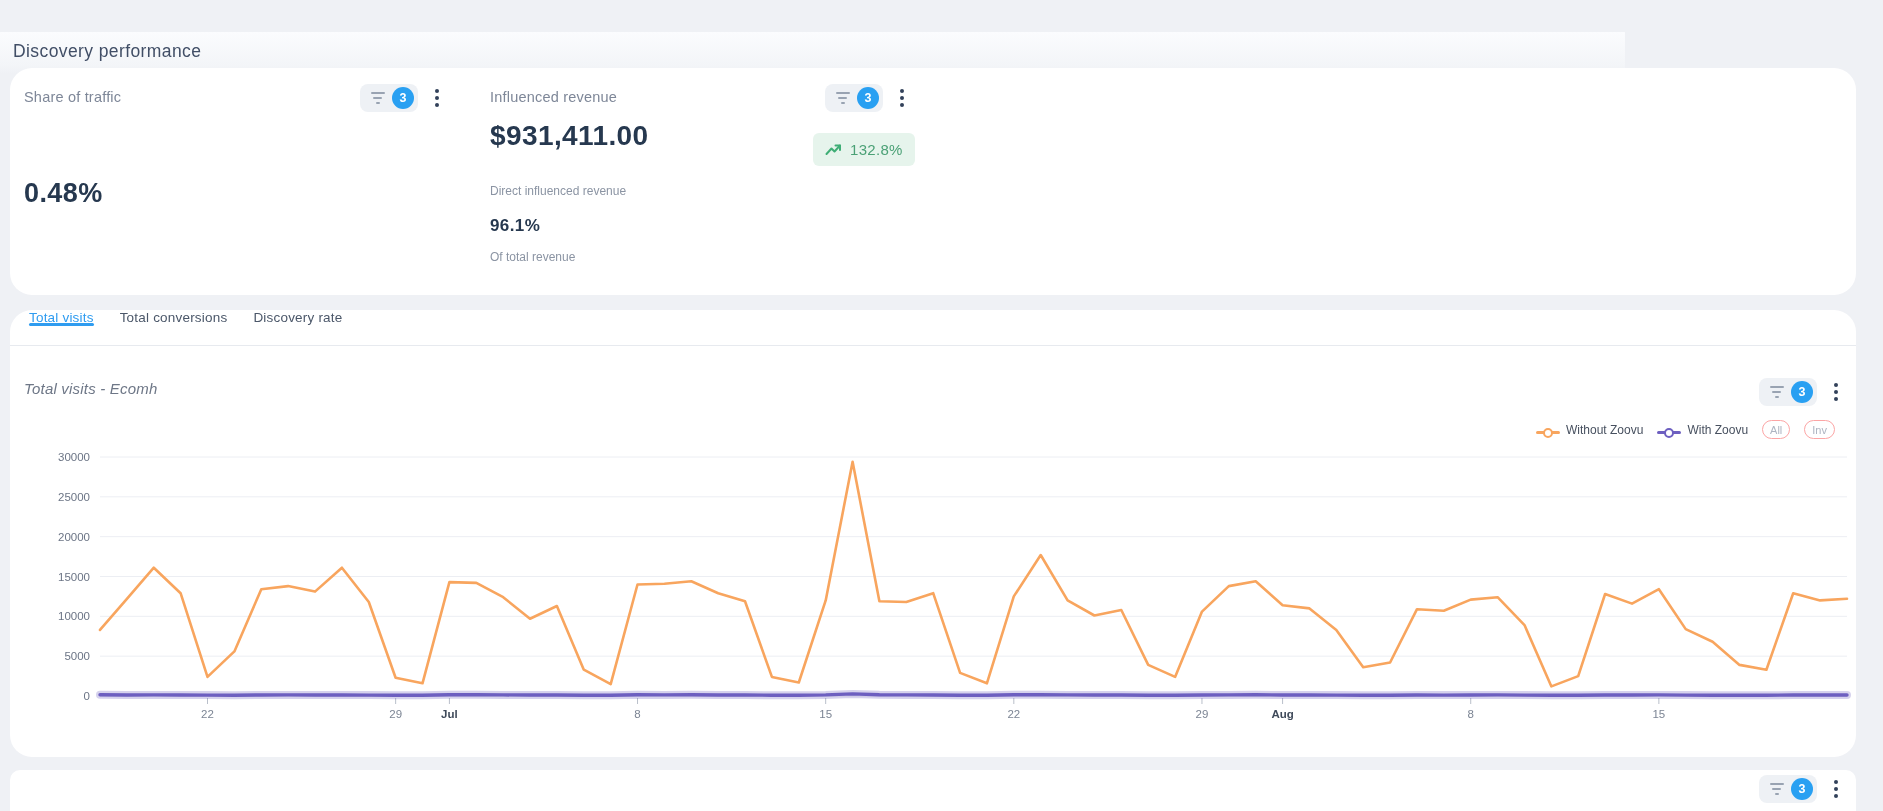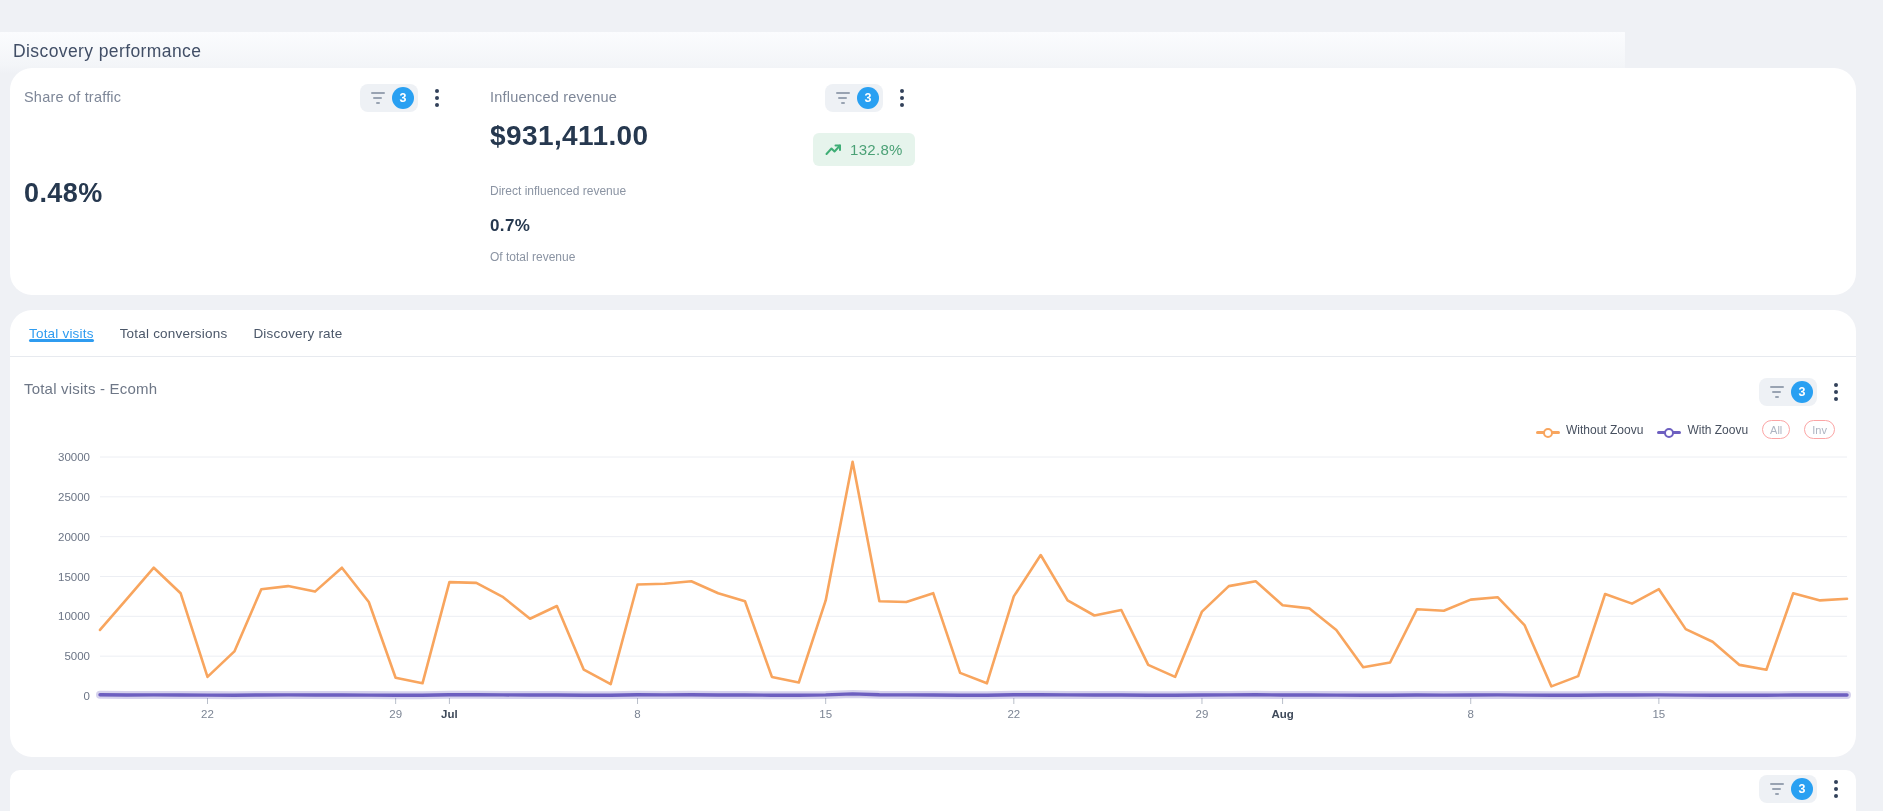--- a/index.html
+++ b/index.html
@@ -28,29 +28,29 @@
   .funnel i:nth-child(1){ width:14px; } .funnel i:nth-child(2){ width:9px; } .funnel i:nth-child(3){ width:4px; }
   .count-badge { width:22px; height:22px; border-radius:50%; background:#29a0f2; color:#fff;
     font-size:12.5px; font-weight:700; display:flex; align-items:center; justify-content:center; }
   .kebab { display:flex; flex-direction:column; align-items:center; gap:3px; padding:3px 4px; cursor:pointer; }
   .kebab i { width:4px; height:4px; border-radius:50%; background:#32415a; }
 
   .green-badge { position:absolute; display:flex; align-items:center; gap:7px; height:33px;
     padding:0 12px; background:#e6f4ec; border-radius:6px; }
   .green-badge span { font-size:15px; color:#4ba176; font-weight:500; letter-spacing:.3px; }
 
-  .tabs-row { position:absolute; left:0; top:0; width:1846px; height:47px;
-    border-bottom:1px solid #e7eaef; display:flex; align-items:center; padding-left:19px; gap:26px; }
+  .tabs-row { position:absolute; left:0; top:0; width:1846px; height:36px;
+    border-bottom:1px solid #e7eaef; display:flex; align-items:flex-start; padding-left:19px; gap:26px; }
   .tab { position:relative; display:flex; align-items:center; font-size:13.5px; color:#4b5769;
     cursor:pointer; font-weight:500; letter-spacing:.2px; }
   .tab.active { color:#2f9cf0; }
   .tab.active::after { content:""; position:absolute; left:0; right:0; bottom:-1px; height:3px;
     background:#2f9cf0; border-radius:2px; }
 
-  .chart-title { position:absolute; left:14px; top:70px; font-size:15px; color:#6e7787; letter-spacing:.2px; }
+  .chart-title { position:absolute; left:14px; top:70px; font-size:15px; color:#6e7787; letter-spacing:.2px;font-style:italic; }
 
   .legend-row { position:absolute; top:110px; right:21px; display:flex; align-items:center; gap:14px; }
   .legend-item { display:flex; align-items:flex-end; gap:6px; cursor:pointer; }
   .legend-marker { position:relative; width:24px; height:9px; }
   .legend-marker::before { content:""; position:absolute; left:0; right:0; top:3.5px; height:2.5px;
     border-radius:2px; background:var(--mk,#999); }
   .legend-marker::after { content:""; position:absolute; left:7px; top:0; width:6px; height:6px;
     background:#fff; border:2.5px solid var(--mk,#999); border-radius:50%; }
   .legend-label { font-size:12px; color:#47505f; }
   .legend-pill { height:19px; padding:0 7px; display:flex; align-items:center; justify-content:center;
@@ -103,21 +103,21 @@
   </div>
   <div class="metric-big" style="left:480px; top:52px; font-size:28px;">$931,411.00</div>
   <div class="green-badge" style="left:803px; top:65px;">
     <svg width="18" height="14" viewBox="0 0 18 14">
       <polyline points="1.5,11 6.5,5.5 9.5,8.5 15,2.5" fill="none" stroke="#3fae76" stroke-width="2" stroke-linecap="round" stroke-linejoin="round"></polyline>
       <polyline points="10.5,2.5 15,2.5 15,7" fill="none" stroke="#3fae76" stroke-width="2" stroke-linecap="round" stroke-linejoin="round"></polyline>
     </svg>
     <span>132.8%</span>
   </div>
   <div class="metric-label" style="left:480px; top:116px;">Direct influenced revenue</div>
-  <div class="metric-big" style="left:480px; top:148px; font-size:17px;">0.7%</div>
+  <div class="metric-big" style="left:480px; top:148px; font-size:17px;">96.1%</div>
   <div class="metric-label" style="left:480px; top:182px;">Of total revenue</div>
 </div>
 
 <div class="card card-chart">
 
   <div class="tabs-row">
     <div class="tab active">Total visits</div>
     <div class="tab">Total conversions</div>
     <div class="tab">Discovery rate</div>
   </div>

